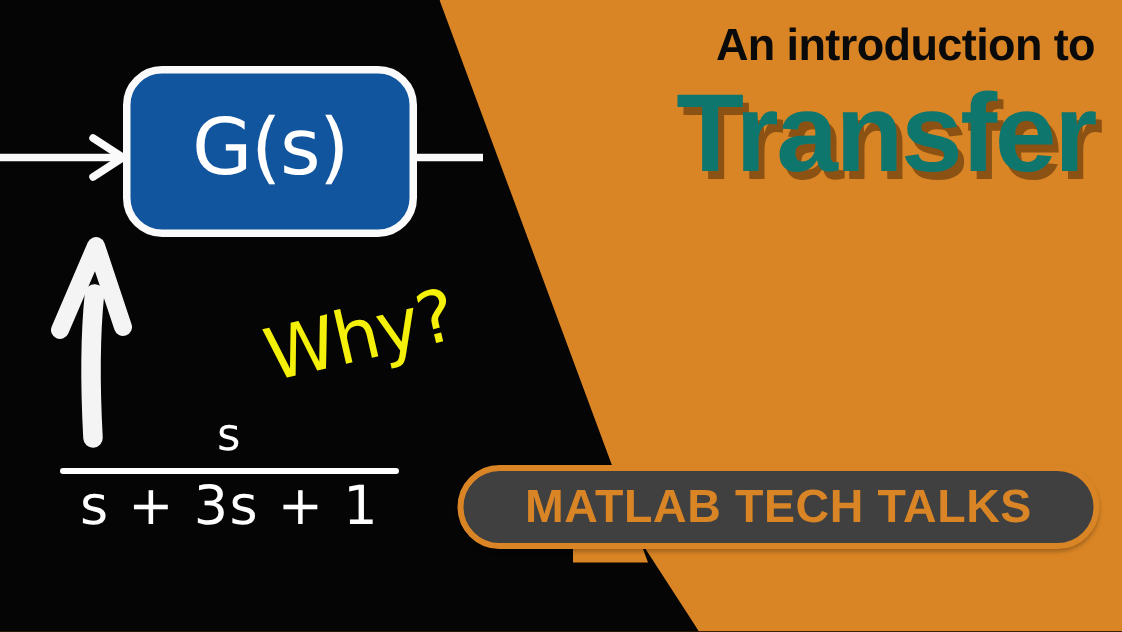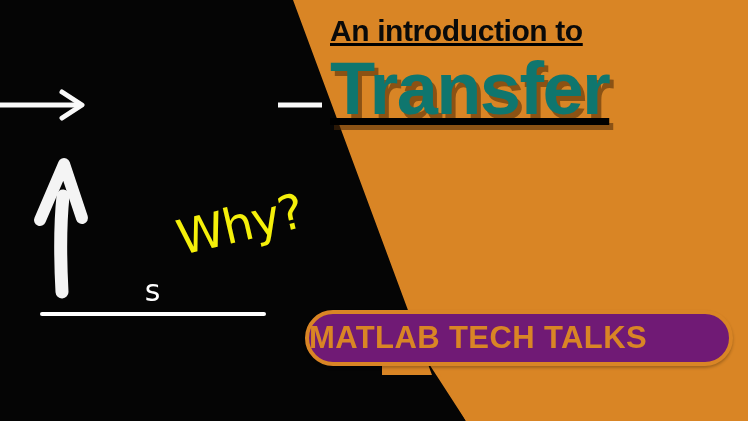--- a/index.html
+++ b/index.html
@@ -32,23 +32,22 @@
     clip-path: polygon(438px 371px, 748px 371px, 748px 421px, 466px 421px);
     z-index: 1;
   }
 
   
   .title-group {
     position: absolute;
     right: 18px;
     top: 16px;
     z-index: 5;
-    text-align: left;
+    text-align: right;
     width: 400px;
-    text-decoration: underline;
   }
   .kicker {
     font-size: 30px;
     font-weight: bold;
     color: #0A0A0A;
     letter-spacing: -0.4px;
     line-height: 1.0;
     white-space: nowrap;
   }
   .headline {
@@ -64,25 +63,26 @@
   .headline.second { margin-top: 14px; }
 
   
   .badge {
     position: absolute;
     left: 305px;
     top: 310px;
     width: 428px;
     height: 56px;
     border-radius: 30px;
-    background: #701a75;
+    background: #404040;
     border: 4px solid #D98525;
     box-sizing: border-box;
     display: flex;
     align-items: center;
+    justify-content: center;
     z-index: 6;
     box-shadow: 0 2px 3px rgba(0,0,0,0.25);
   }
   .badge-text {
     font-size: 31px;
     font-weight: bold;
     color: #D98525;
     letter-spacing: 0.4px;
     white-space: nowrap;
   }
@@ -170,26 +170,30 @@
 
       <path d="M 62 92 L 82 105 L 62 118" fill="none" stroke="#FAFAFA" stroke-width="5" stroke-linecap="round" stroke-linejoin="round"></path>
 
       <line x1="278" y1="105" x2="322" y2="105" stroke="#FAFAFA" stroke-width="5"></line>
 
       <path d="M 62 292 C 60 255, 60 225, 63 196" fill="none" stroke="#F4F4F4" stroke-width="13" stroke-linecap="round"></path>
       <path d="M 40 220 L 64 164 L 82 218" fill="none" stroke="#F4F4F4" stroke-width="12" stroke-linecap="round" stroke-linejoin="round"></path>
     </svg>
   </div>
 
+  <div class="gs-block">
+    <span class="gs-label">G(s)</span>
+  </div>
 
   <div class="why">Why?</div>
 
   <div class="fraction">
     <div class="numerator">s</div>
     <div class="frac-bar"></div>
+    <div class="denominator">s + 3s + 1</div>
   </div>
 
   <div class="title-group">
     <div class="kicker">An introduction to</div>
     <div class="headline">Transfer</div>
   </div>
 
   <div class="badge">
     <span class="badge-text">MATLAB TECH TALKS</span>
   </div>

